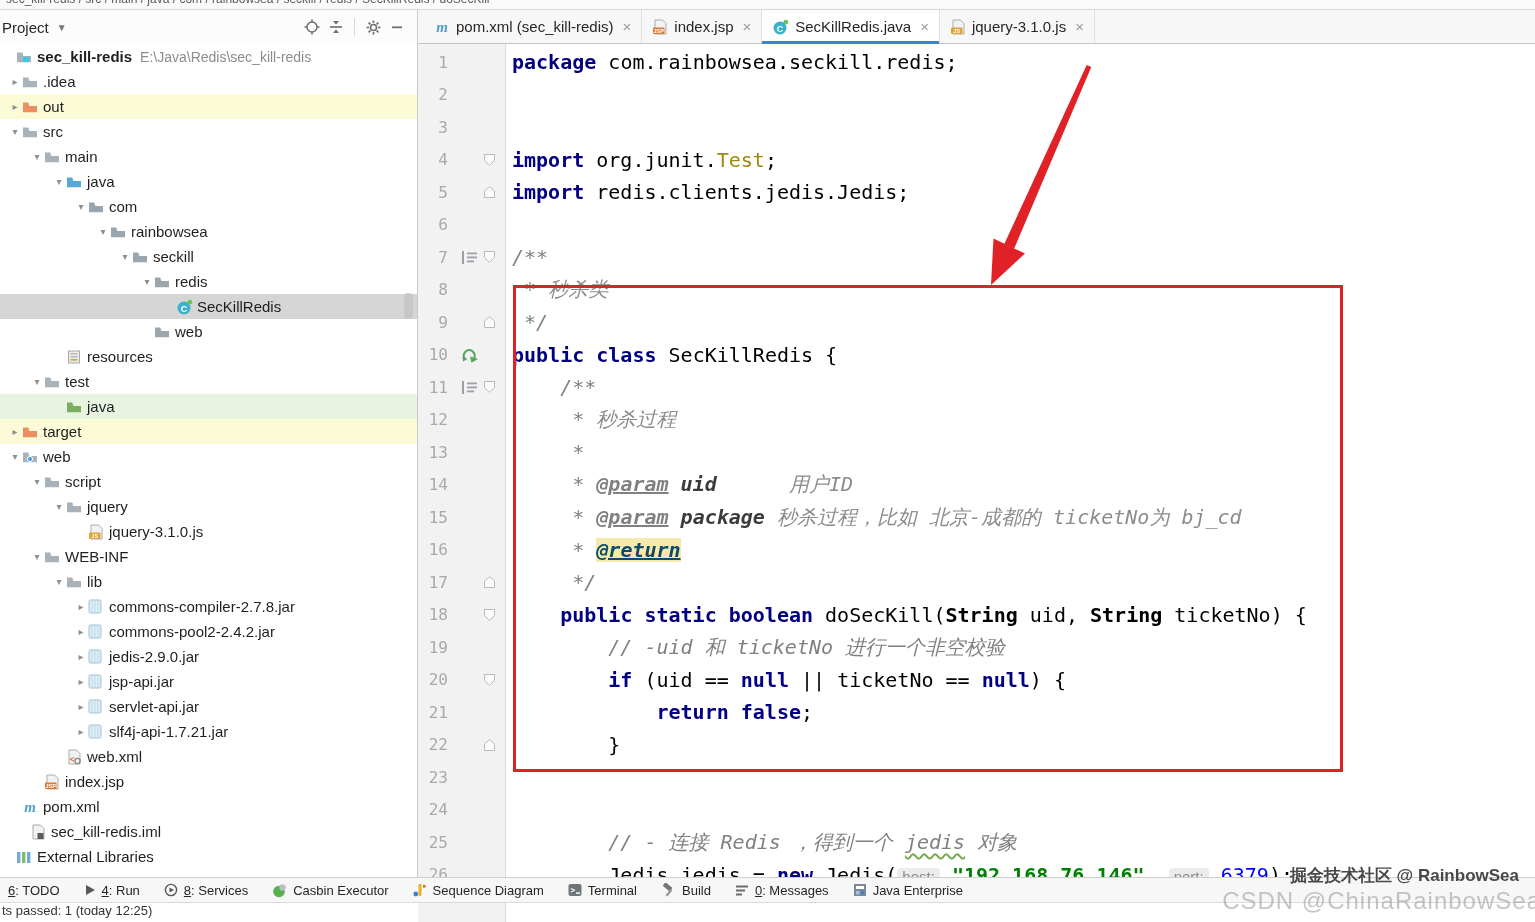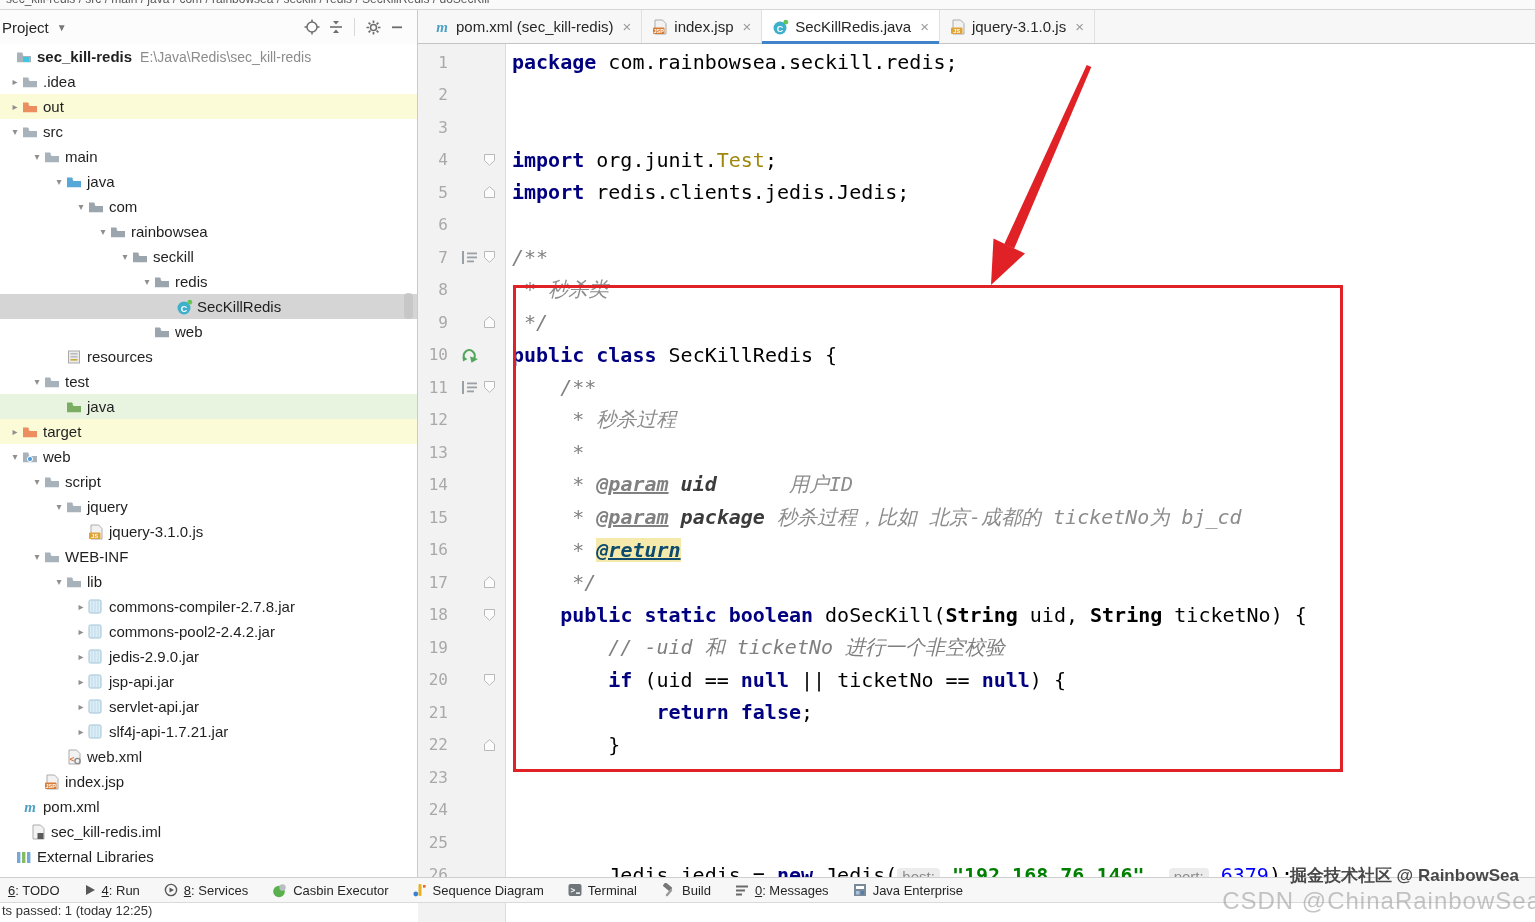--- a/index.html
+++ b/index.html
@@ -716,20 +716,21 @@
         <div class="crow">
           <span class="lnum">24</span>
           <span class="gslot"></span>
           <span class="fslot"></span>
           <span class="ctext"></span>
         </div>
         <div class="crow">
           <span class="lnum">25</span>
           <span class="gslot"></span>
           <span class="fslot"></span>
+          <span class="ctext"><span class="tk-pl">        </span><span class="tk-cmt">// - 连接 Redis ，得到一个 </span><span class="tk-cmtw">jedis</span><span class="tk-cmt"> 对象</span></span>
         </div>
         <div class="crow">
           <span class="lnum">26</span>
           <span class="gslot"></span>
           <span class="fslot"></span>
           <span class="ctext"><span class="tk-pl">        Jedis jedis = </span><span class="tk-kw">new</span><span class="tk-pl"> Jedis(</span><span class="tk-hint">host:</span><span class="tk-pl"> </span><span class="tk-str">"192.168.76.146"</span><span class="tk-pl">, </span><span class="tk-hint">port:</span><span class="tk-pl"> </span><span class="tk-num">6379</span><span class="tk-pl">);</span></span>
         </div>
       </div>
   </div>
 

